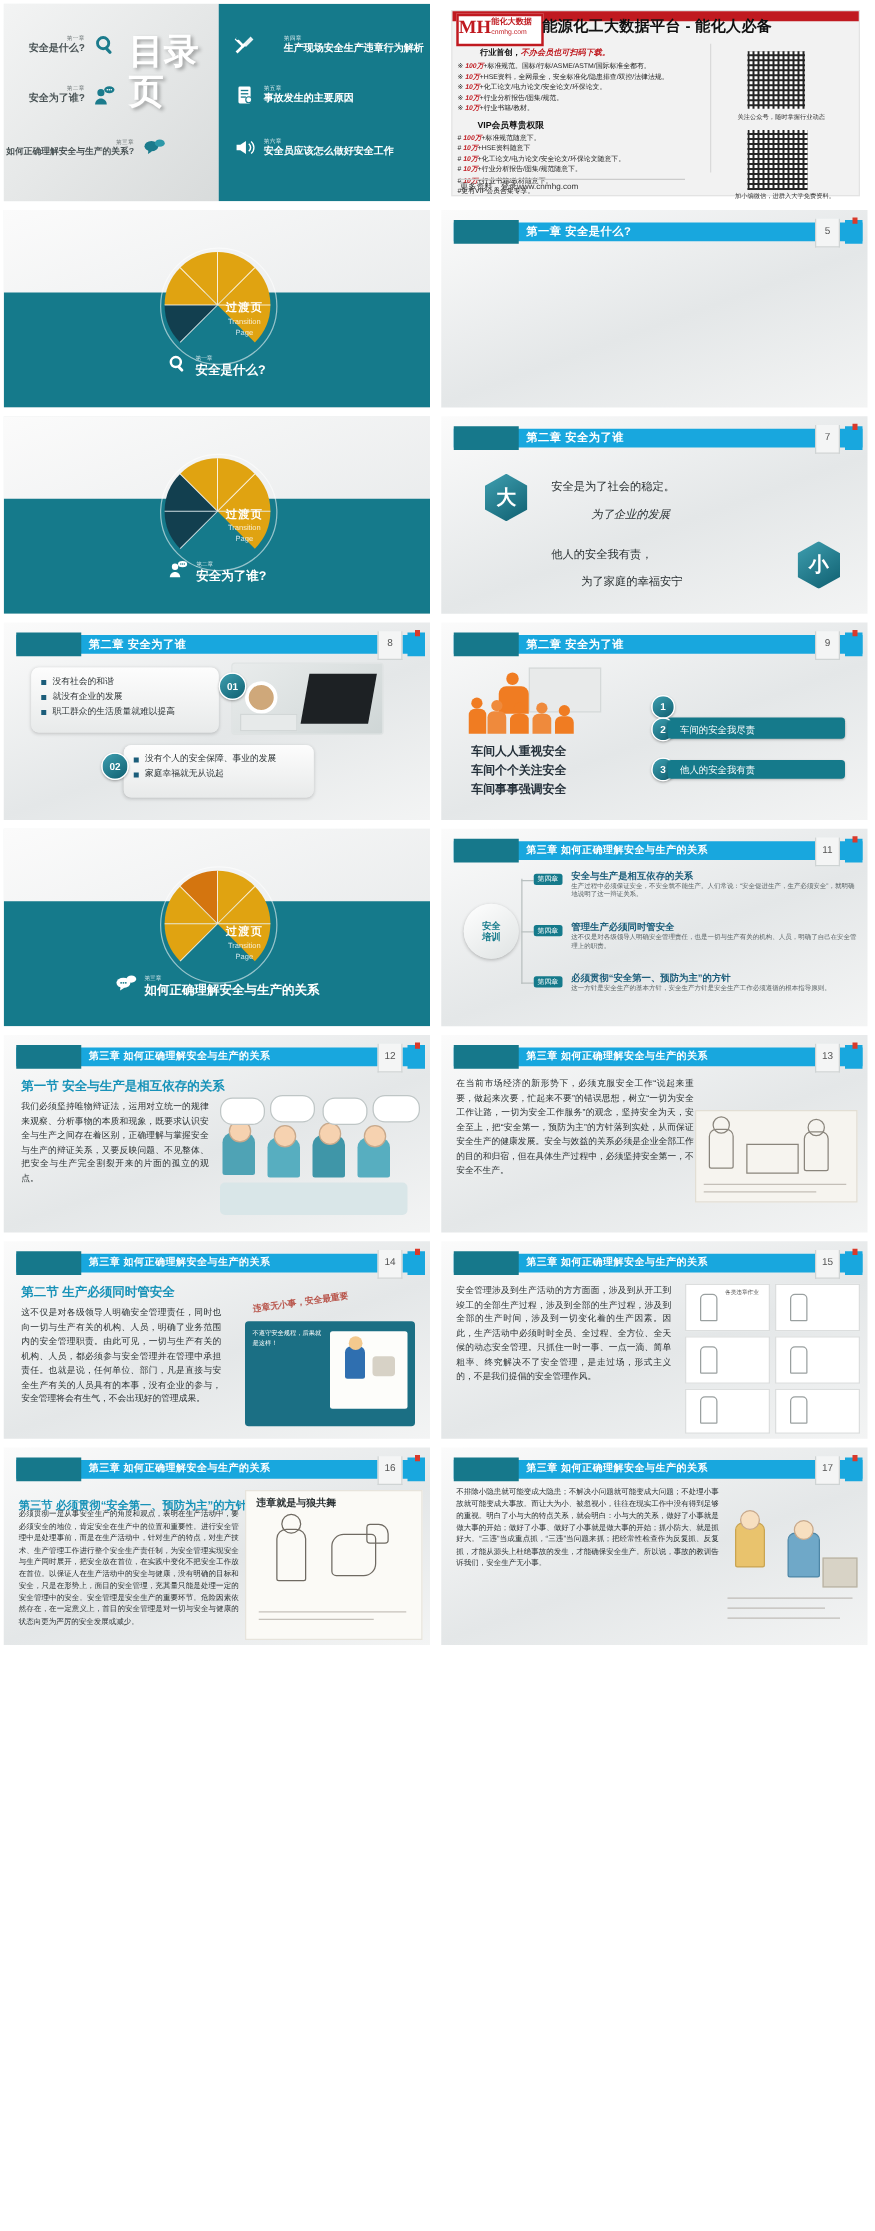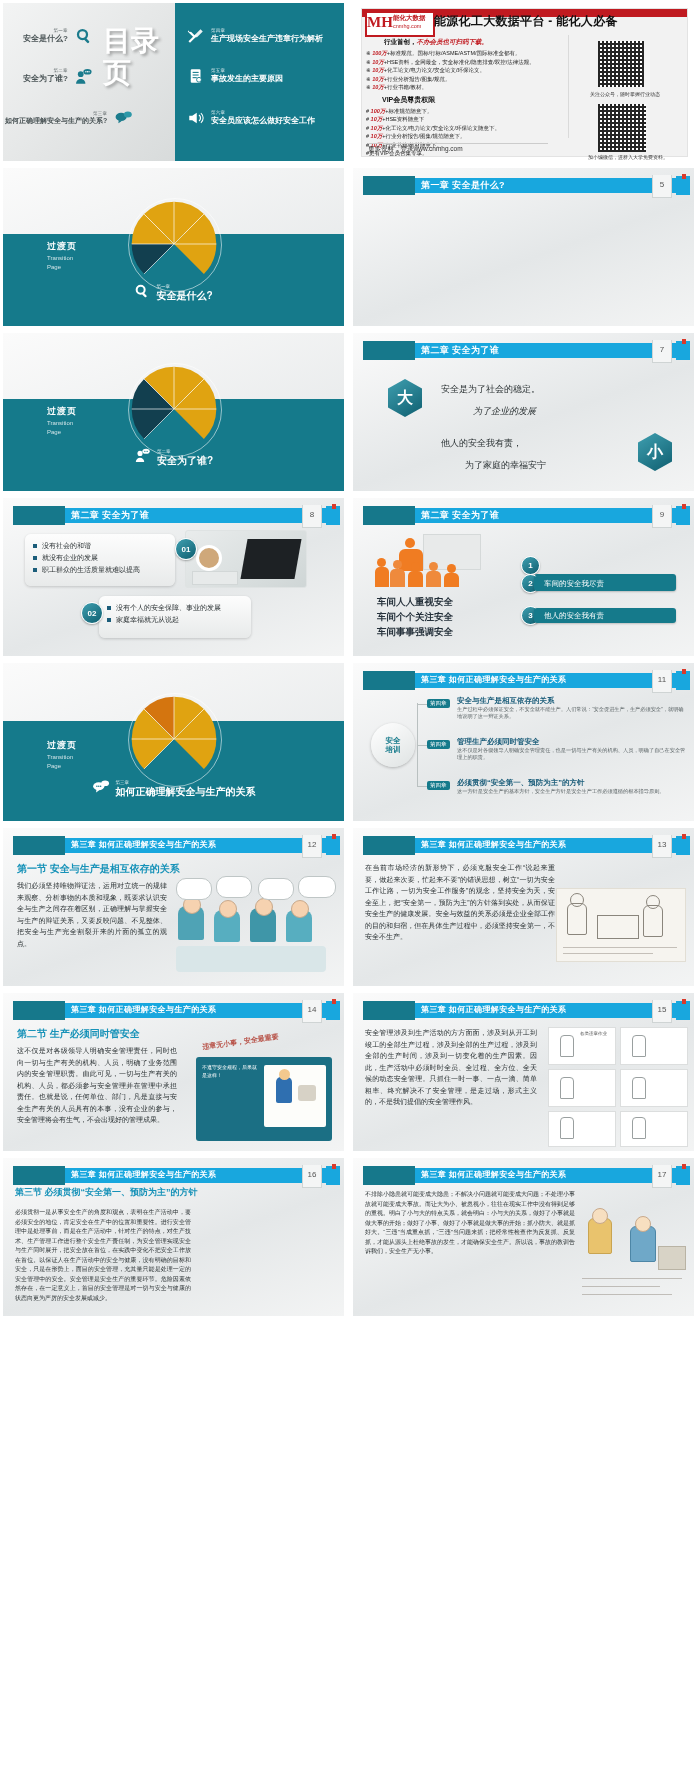--- a/index.html
+++ b/index.html
@@ -63,21 +63,21 @@
   .toc-r .ico{color:#fff;}
 
   
   .tp{position:absolute;inset:0;background:linear-gradient(160deg,#fbfbfb,#e2e5e6);}
   .tp-bottom{position:absolute;left:0;bottom:0;width:100%;height:92px;background:#157a8b;}
   .tp-circle{
     position:absolute;left:50%;top:30px;width:92px;height:92px;margin-left:-46px;
     border-radius:50%;border:1px solid rgba(255,255,255,.55);
   }
   .tp-pie{position:absolute;left:50%;top:30px;width:92px;height:92px;margin-left:-46px;}
-  .tp-label{position:absolute;left:0;right:0;top:72px;color:#fff;margin-left:44px;}
+  .tp-label{position:absolute;left:0;right:0;top:72px;text-align:center;color:#fff;margin-left:44px;}
   .tp-label .t1{font-size:9px;font-weight:bold;letter-spacing:1px;}
   .tp-label .t2{font-size:6px;opacity:.8;line-height:8px;margin-top:1px;}
   .tp-foot{position:absolute;left:0;right:0;bottom:22px;display:flex;align-items:center;justify-content:center;}
   .tp-foot .ico{color:#fff;font-size:17px;margin-right:6px;}
   .tp-foot .ch{font-size:4.5px;color:#fff;opacity:.85;}
   .tp-foot .lb{font-size:10px;color:#fff;font-weight:bold;}
 
   
   .ad{position:absolute;left:3px;top:3px;width:341px;height:158px;background:#fff;overflow:hidden;}
   .ad-inner{position:absolute;left:8px;top:5px;right:6px;bottom:4px;background:#f2f2f2;border:1px solid #e3e3e3;}
@@ -217,21 +217,21 @@
                   <path d="M6 14l-.5 4 4-2.6z" fill="#1b7b8c"></path>
                   <ellipse cx="17.5" cy="7" rx="5" ry="3.7" fill="#2d98a8"></ellipse>
                 </svg>
             </div>
             <div class="tx">
               <div class="ch">第三章</div>
               <div class="lb" style="font-size:7px;">如何正确理解安全与生产的关系?</div>
             </div>
           </div>
 
-          <div class="toc-item toc-r" style="left:182px;top:22px;">
+          <div class="toc-item toc-r" style="left:182px;top:22px;gap:16px;">
             <div class="ico">
               <svg width="18" height="18" viewBox="0 0 24 24">
                   <path d="M3 4l9 9-2 2-9-9z" fill="#fff"></path>
                   <path d="M2 19l9-9 2 2-9 9z" fill="#fff"></path>
                   <circle cx="4" cy="5" r="1.6" fill="#157a8b"></circle>
                   <path d="M18 3l3 3-8 8-3-3z" fill="#fff" opacity=".9"></path>
                 </svg>
             </div>
             <div class="tx">
               <div class="ch">第四章</div>
@@ -730,23 +730,32 @@
 
       <div class="cell">
         <div class="slide slide-lightbg">
           <div class="hdr">
             <div class="blk"></div>
             <div class="endcap"></div>
             <div class="txt" style="font-size:8px;">第三章  如何正确理解安全与生产的关系</div>
             <div class="pgtab">16</div>
             <div class="redmark"></div>
           </div>
-          <div class="sec-title" style="left:12px;top:28px;font-size:9px;text-align:right;">第三节  必须贯彻“安全第一、预防为主”的方针</div>
+          <div class="sec-title" style="left:12px;top:40px;font-size:9px;text-align:right;">第三节  必须贯彻“安全第一、预防为主”的方针</div>
           <div class="txtblock" style="left:12px;top:50px;width:176px;font-size:6px;line-height:9.5px;">必须贯彻一是从事安全生产的角度和观点，表明在生产活动中，要必须安全的地位，肯定安全在生产中的位置和重要性。进行安全管理中是处理事前，而是在生产活动中，针对生产的特点，对生产技术、生产管理工作进行整个安全生产责任制，为安全管理实现安全与生产同时展开，把安全放在首位，在实践中变化不把安全工作放在首位。以保证人在生产活动中的安全与健康，没有明确的目标和安全，只是在形势上，面目的安全管理，充其量只能是处理一定的安全管理中的安全。安全管理是安全生产的重要环节。危险因素依然存在，在一定意义上，首目的安全管理是对一切与安全与健康的状态向更为严厉的安全发展或减少。</div>
 
+          <div style="position:absolute;right:6px;top:34px;width:140px;height:118px;background:#fbfaf6;border:1px solid #e7e4dc;">
+            <div style="position:absolute;left:8px;top:4px;font-size:8px;font-weight:bold;color:#2a3133;">违章就是与狼共舞</div>
+            <div style="position:absolute;left:24px;top:30px;width:22px;height:40px;border:1.4px solid #6f6a62;border-radius:8px 8px 2px 2px;"></div>
+            <div style="position:absolute;left:28px;top:18px;width:14px;height:14px;border-radius:50%;border:1.4px solid #6f6a62;"></div>
+            <div style="position:absolute;left:68px;top:34px;width:34px;height:32px;border:1.4px solid #6f6a62;border-radius:10px 4px 10px 4px;"></div>
+            <div style="position:absolute;left:96px;top:26px;width:16px;height:14px;border:1.4px solid #6f6a62;border-radius:3px 8px 3px 3px;"></div>
+            <div class="sk-line" style="left:10px;top:96px;width:118px;"></div>
+            <div class="sk-line" style="left:10px;top:102px;width:92px;"></div>
+          </div>
         </div>
       </div>
 
       <div class="cell">
         <div class="slide slide-lightbg">
           <div class="hdr">
             <div class="blk"></div>
             <div class="endcap"></div>
             <div class="txt" style="font-size:8px;">第三章  如何正确理解安全与生产的关系</div>
             <div class="pgtab">17</div>

